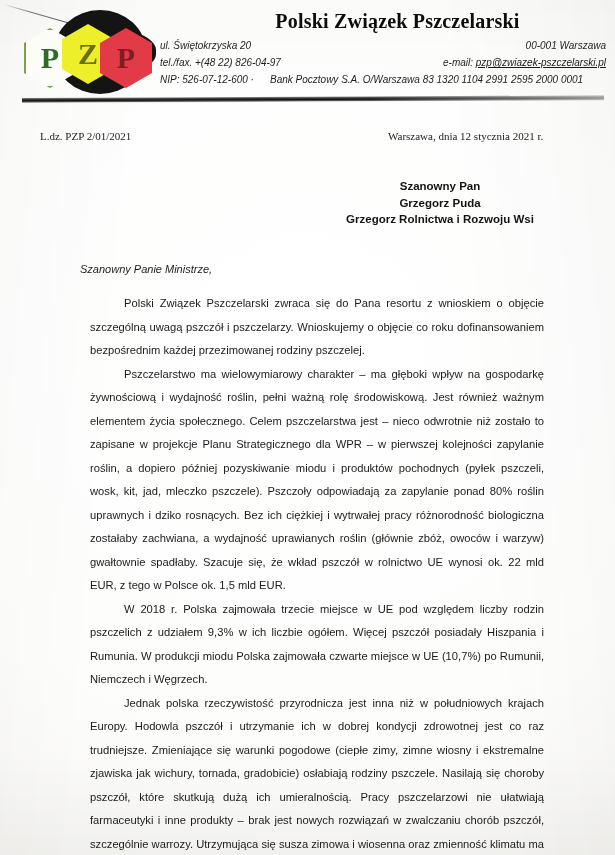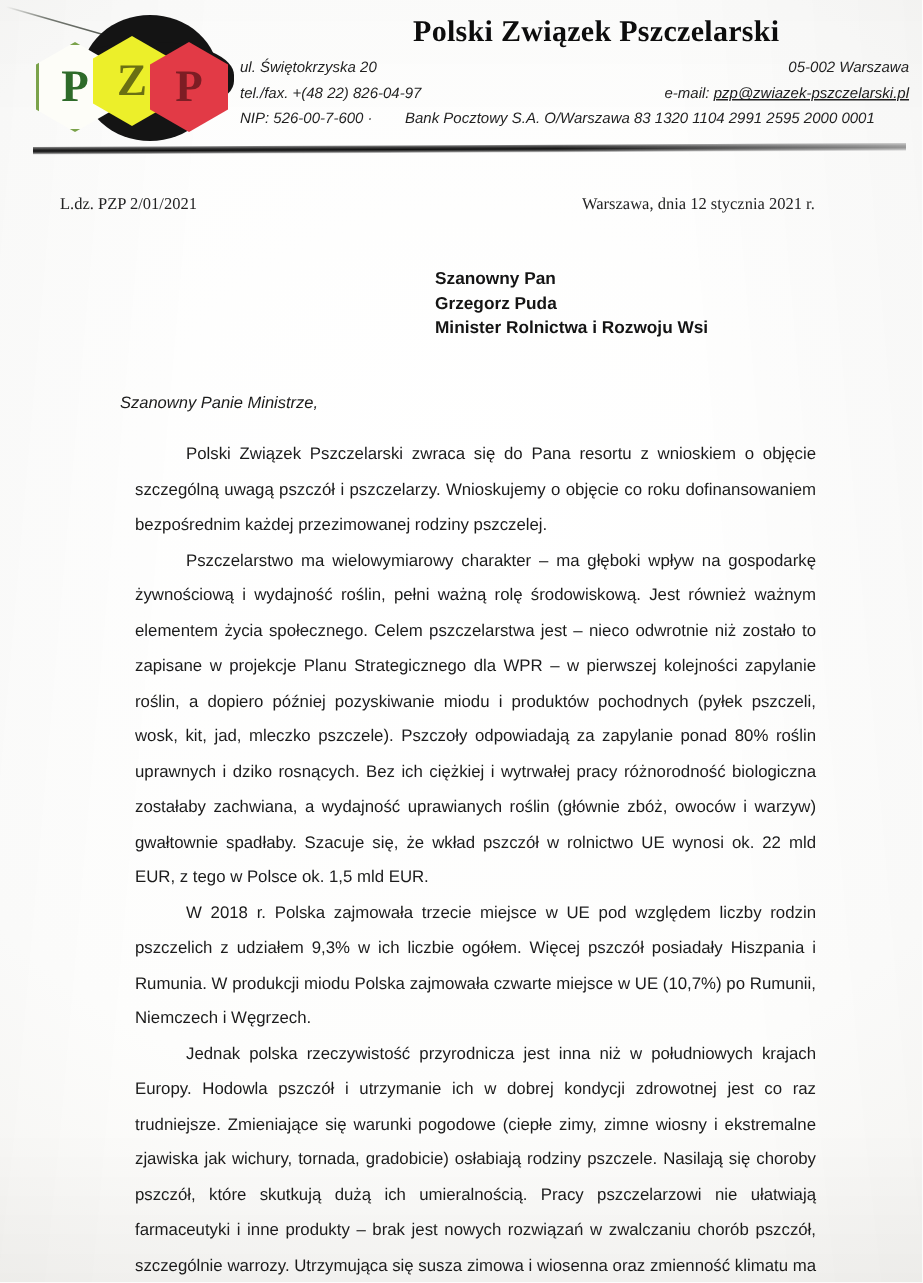--- a/index.html
+++ b/index.html
@@ -203,20 +203,21 @@
   .addressee {
     position: absolute;
     left: 290px;
     top: 178px;
     width: 300px;
     font-family: "Liberation Sans", sans-serif;
     font-weight: 700;
     font-size: 11.5px;
     line-height: 16.5px;
     color: #141414;
+    text-align: center;
   }
 
   
   .salutation {
     position: absolute;
     left: 80px;
     top: 263px;
     font-family: "Liberation Sans", sans-serif;
     font-style: italic;
     font-size: 11px;
@@ -260,47 +261,47 @@
       <div class="hex hex-3">
         <span>P</span>
       </div>
     </div>
 
     <div class="org-title">Polski Związek Pszczelarski</div>
 
     <div class="contact">
       <div class="contact-row">
         <span class="c-left">ul. Świętokrzyska 20</span>
-        <span class="c-right">05-002 Warszawa</span>
+        <span class="c-right">00-001 Warszawa</span>
       </div>
       <div class="contact-row">
         <span class="c-left">tel./fax. +(48 22) 826-04-97</span>
         <span class="c-right">
           <span>e-mail:</span>
           <span class="email-link">pzp@zwiazek-pszczelarski.pl</span>
         </span>
       </div>
       <div class="contact-row">
-        <span class="c-left">NIP: 526-00-7-600 ·</span>
+        <span class="c-left">NIP: 526-07-12-600 ·</span>
         <span class="c-bank">Bank Pocztowy S.A. O/Warszawa 83 1320 1104 2991 2595 2000 0001</span>
       </div>
     </div>
 
     <div class="rule-bar"></div>
   </div>
 
   <div class="meta">
     <span class="meta-ref">L.dz. PZP 2/01/2021</span>
     <span class="meta-date">Warszawa, dnia 12 stycznia 2021 r.</span>
   </div>
 
   <div class="addressee">
     <div>Szanowny Pan</div>
     <div>Grzegorz Puda</div>
-    <div>Minister Rolnictwa i Rozwoju Wsi</div>
+    <div>Grzegorz Rolnictwa i Rozwoju Wsi</div>
   </div>
 
   <div class="salutation">Szanowny Panie Ministrze,</div>
 
   <div class="body-copy">
     <p>Polski Związek Pszczelarski zwraca się do Pana resortu z wnioskiem o objęcie szczególną uwagą pszczół i pszczelarzy. Wnioskujemy o objęcie co roku dofinansowaniem bezpośrednim każdej przezimowanej rodziny pszczelej.</p>
     <p>Pszczelarstwo ma wielowymiarowy charakter – ma głęboki wpływ na gospodarkę żywnościową i wydajność roślin, pełni ważną rolę środowiskową. Jest również ważnym elementem życia społecznego. Celem pszczelarstwa jest – nieco odwrotnie niż zostało to zapisane w projekcje Planu Strategicznego dla WPR – w pierwszej kolejności zapylanie roślin, a dopiero później pozyskiwanie miodu i produktów pochodnych (pyłek pszczeli, wosk, kit, jad, mleczko pszczele). Pszczoły odpowiadają za zapylanie ponad 80% roślin uprawnych i dziko rosnących. Bez ich ciężkiej i wytrwałej pracy różnorodność biologiczna zostałaby zachwiana, a wydajność uprawianych roślin (głównie zbóż, owoców i warzyw) gwałtownie spadłaby. Szacuje się, że wkład pszczół w rolnictwo UE wynosi ok. 22 mld EUR, z tego w Polsce ok. 1,5 mld EUR.</p>
     <p>W 2018 r. Polska zajmowała trzecie miejsce w UE pod względem liczby rodzin pszczelich z udziałem 9,3% w ich liczbie ogółem. Więcej pszczół posiadały Hiszpania i Rumunia. W produkcji miodu Polska zajmowała czwarte miejsce w UE (10,7%) po Rumunii, Niemczech i Węgrzech.</p>
     <p>Jednak polska rzeczywistość przyrodnicza jest inna niż w południowych krajach Europy. Hodowla pszczół i utrzymanie ich w dobrej kondycji zdrowotnej jest co raz trudniejsze. Zmieniające się warunki pogodowe (ciepłe zimy, zimne wiosny i ekstremalne zjawiska jak wichury, tornada, gradobicie) osłabiają rodziny pszczele. Nasilają się choroby pszczół, które skutkują dużą ich umieralnością. Pracy pszczelarzowi nie ułatwiają farmaceutyki i inne produkty – brak jest nowych rozwiązań w zwalczaniu chorób pszczół, szczególnie warrozy. Utrzymująca się susza zimowa i wiosenna oraz zmienność klimatu ma ją co raz większy wpływ na brak kwitnienia/nektarowania wielu roślin, a tym samym konieczność przeznaczenia środków finansowych na dokarmianie pszczół.</p>
 

